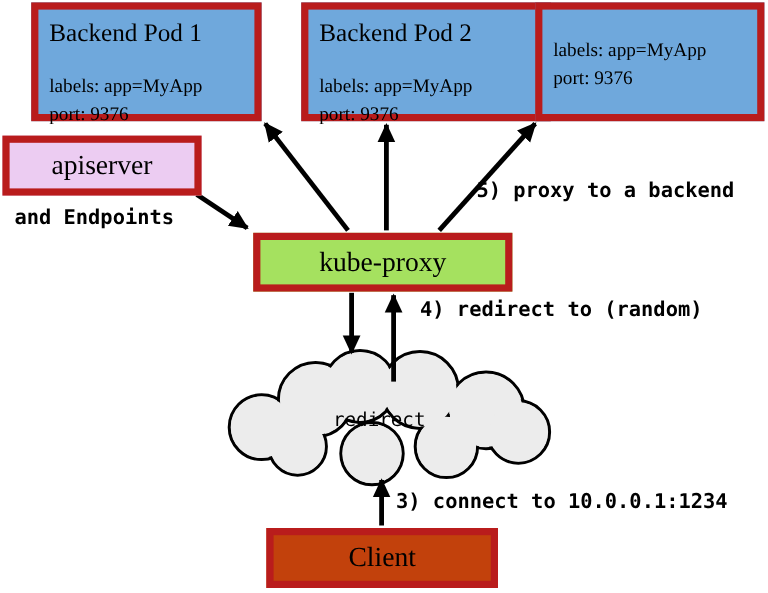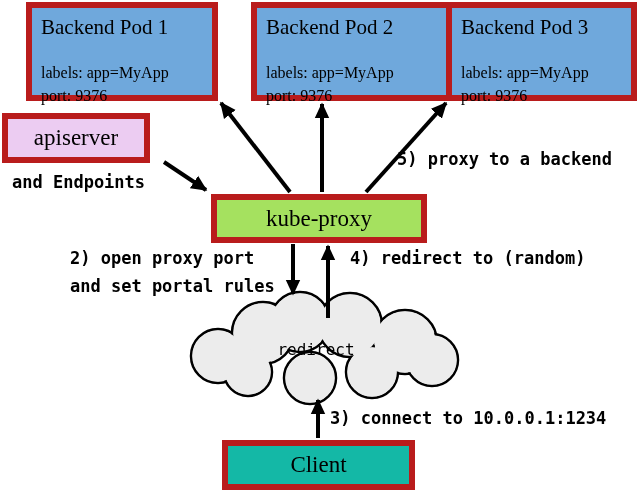--- a/index.html
+++ b/index.html
@@ -11,23 +11,23 @@
   .layer { position:absolute; left:0; top:0; pointer-events:none; }
   .box { position:absolute; border:6px solid #b91c1c; box-sizing:border-box;font-family:Liberation Serif, serif; }
   .pod { background:#6fa8dc; height:99px; top:2px; padding:4px 0 0 9px; }
   .pod-1 { left:26px;  width:192px; }
   .pod-2 { left:251px; width:208px; }
   .pod-3 { left:446px; width:191px; }
   .pod-title { font-size:21px; line-height:30px; }
   .pod-line  { font-size:16px; line-height:23px; }
   .pod-line.first { margin-top:19px; }
   .node { display:flex; align-items:center; justify-content:center; font-size:23px; }
-  .apiserver  { left:2px;   top:113px; width:148px; height:50px; background:#ecccf2; }
+  .apiserver  { left:2px;   top:113px; width:166px; height:50px; background:#ecccf2; }
   .kube-proxy { left:211px; top:194px; width:216px; height:49px; background:#a5e15f;justify-content:center; }
-  .client     { left:222px; top:440px; width:193px; height:50px; background:#14b8a6; }
+  .client     { left:222px; top:440px; width:193px; height:50px; background:#c2410c; }
   .note { position:absolute; font-weight:bold; font-size:17px; line-height:28px; white-space:nowrap; }
   .note-1 { left:12px;  top:168px; }
   .note-2 { left:70px;  top:244px; }
   .note-3 { left:330px; top:404px; }
   .note-4 { left:350px; top:244px; }
   .note-5 { left:397px; top:145px; }
   .iptables-label { position:absolute; left:256px; top:340px; width:120px; text-align:center; font-size:16px; }
 </style>
 </head>
 <body>
@@ -81,42 +81,37 @@
     <div class="pod-title">Backend Pod 1</div>
     <div class="pod-line first">labels: app=MyApp</div>
     <div class="pod-line">port: 9376</div>
   </div>
   <div class="box pod pod-2">
     <div class="pod-title">Backend Pod 2</div>
     <div class="pod-line first">labels: app=MyApp</div>
     <div class="pod-line">port: 9376</div>
   </div>
   <div class="box pod pod-3">
-    <div class="pod-title">Backend Pod 3</div>
     <div class="pod-line first">labels: app=MyApp</div>
     <div class="pod-line">port: 9376</div>
   </div>
 
   <div class="box node apiserver">
     <span>apiserver</span>
   </div>
   <div class="box node kube-proxy">
     <span>kube-proxy</span>
   </div>
   <div class="box node client">
     <span>Client</span>
   </div>
   <div class="iptables-label">redirect</div>
 
   <div class="note note-1">
     <div>and Endpoints</div>
   </div>
-  <div class="note note-2">
-    <div>2) open proxy port</div>
-    <div>and set portal rules</div>
-  </div>
   <div class="note note-3">3) connect to 10.0.0.1:1234</div>
   <div class="note note-4">
     <div>4) redirect to (random)</div>
   </div>
   <div class="note note-5">5) proxy to a backend</div>
 
 </div>
 
 </body></html>

